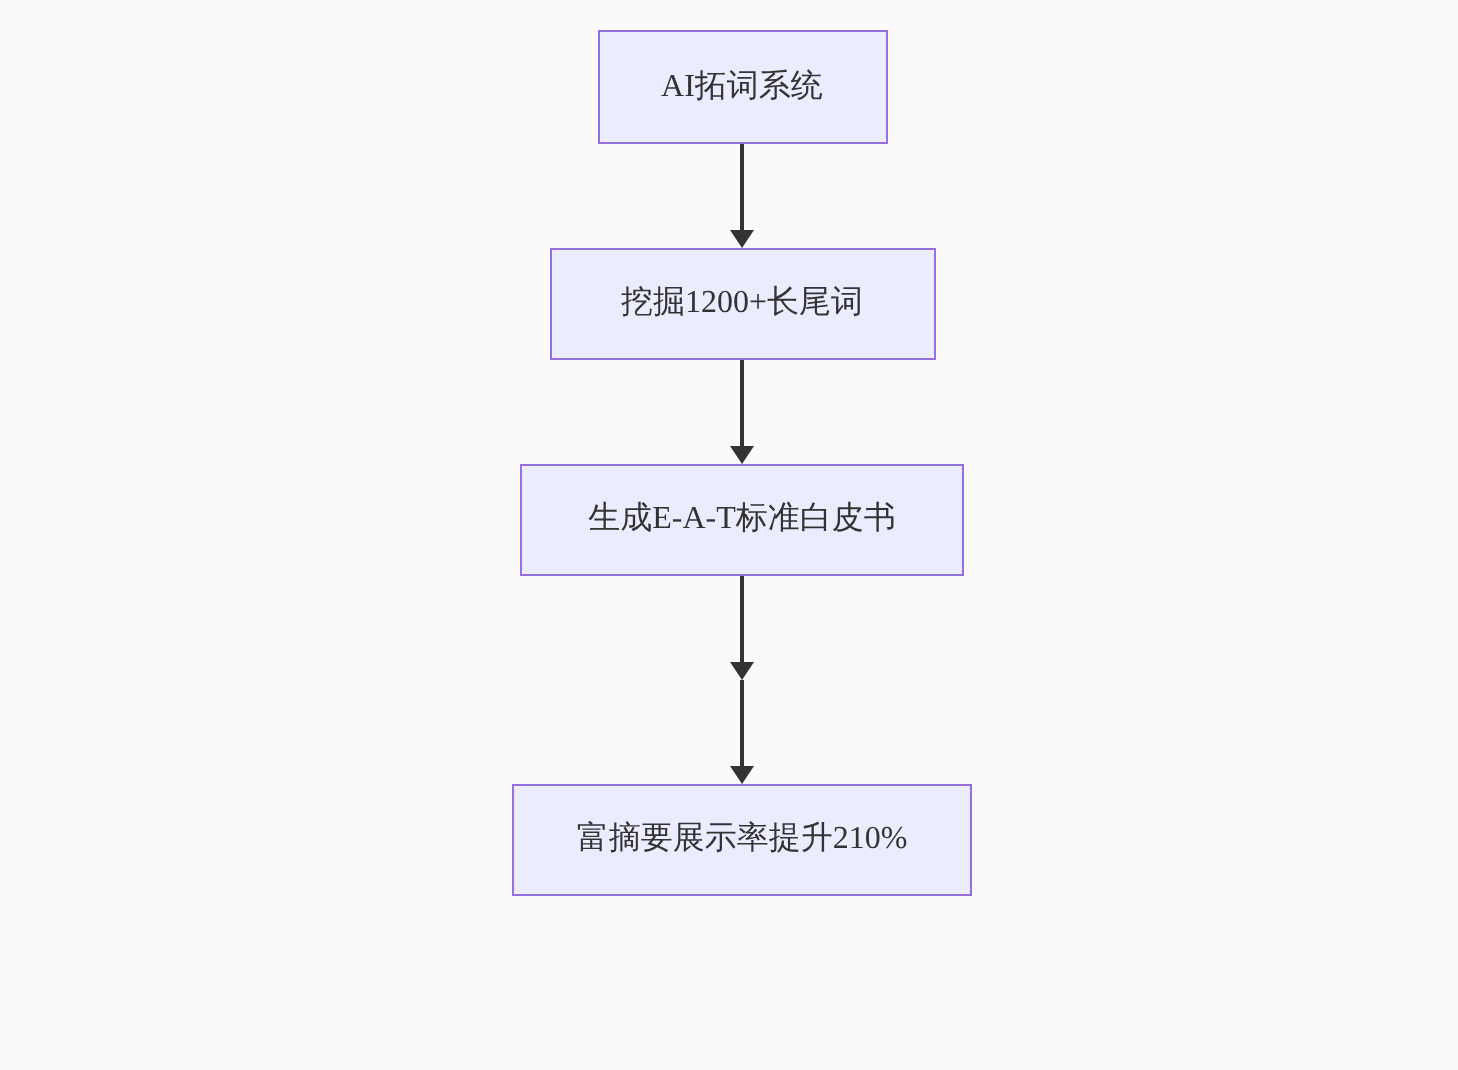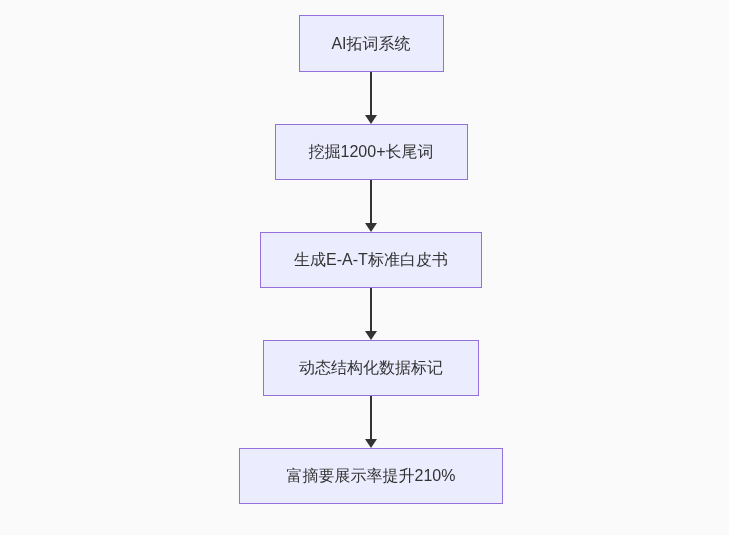--- a/index.html
+++ b/index.html
@@ -19,40 +19,41 @@
     overflow: hidden;
   }
   .flow-column {
     position: absolute;
     left: 371px;
     top: 15px;
     transform: translateX(-50%);
     display: flex;
     flex-direction: column;
     align-items: center;
+    font-family: Liberation Serif, serif;
   }
   .node {
     box-sizing: border-box;
     height: 56px;
     display: flex;
     align-items: center;
     justify-content: center;
     background: var(--node-fill, #ececff);
     border: 1px solid var(--node-border, #9370db);
     color: var(--node-text, #333333);
     font-size: 16px;
     line-height: 1;
     white-space: nowrap;
     text-align: center;
   }
   .node.n1 { width: 145px; height: 57px; }
   .node.n2 { width: 193px; align-items: center; }
   .node.n3 { width: 222px; align-items: center; }
   .node.n4 { width: 216px; }
-  .node.n5 { width: 264px; }
+  .node.n5 { width: 230px; }
   .arrow {
     height: 52px;
     display: flex;
     flex-direction: column;
     align-items: center;
   }
   .arrow-line {
     flex: 1;
     width: 2px;
     background: var(--arrow, #333333);
@@ -92,23 +93,20 @@
 
     <div class="node n3">
       <span>生成E-A-T标准白皮书</span>
     </div>
 
     <div class="arrow">
       <div class="arrow-line"></div>
       <div class="arrow-head"></div>
     </div>
 
-    <div class="node n4">
-      <span>动态结构化数据标记</span>
-    </div>
 
     <div class="arrow">
       <div class="arrow-line"></div>
       <div class="arrow-head"></div>
     </div>
 
     <div class="node n5">
       <span>富摘要展示率提升210%</span>
     </div>
 

